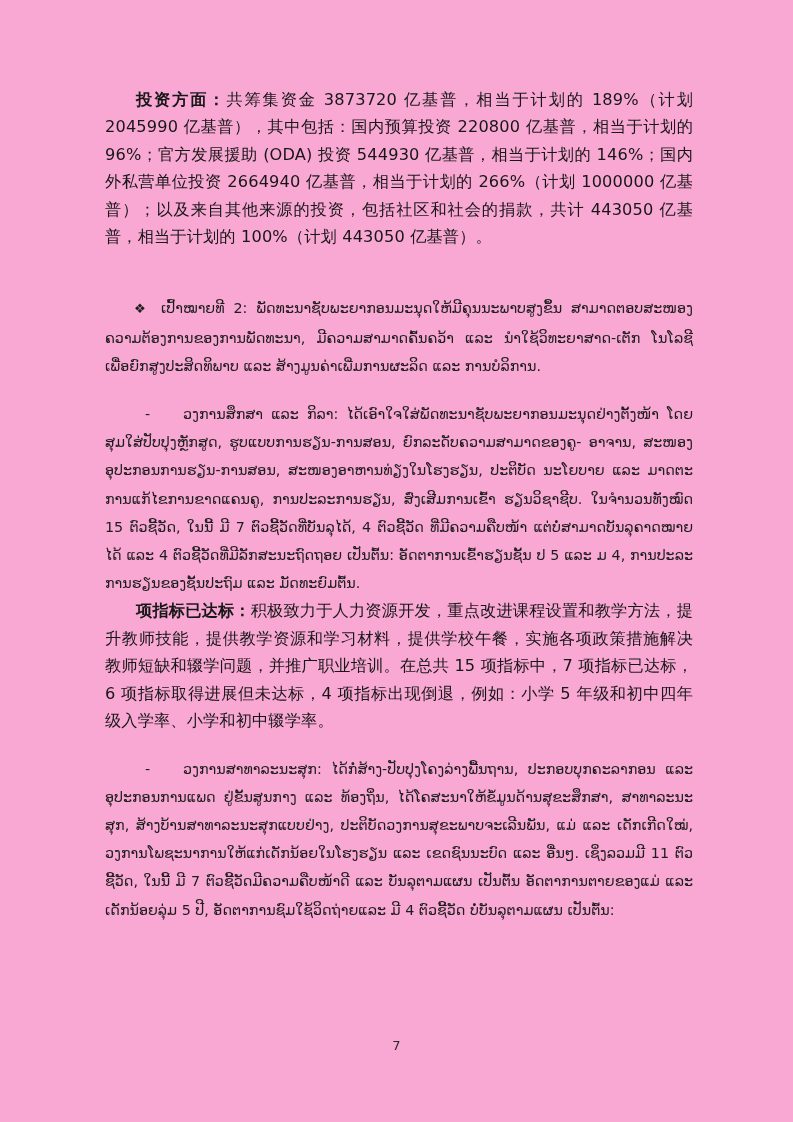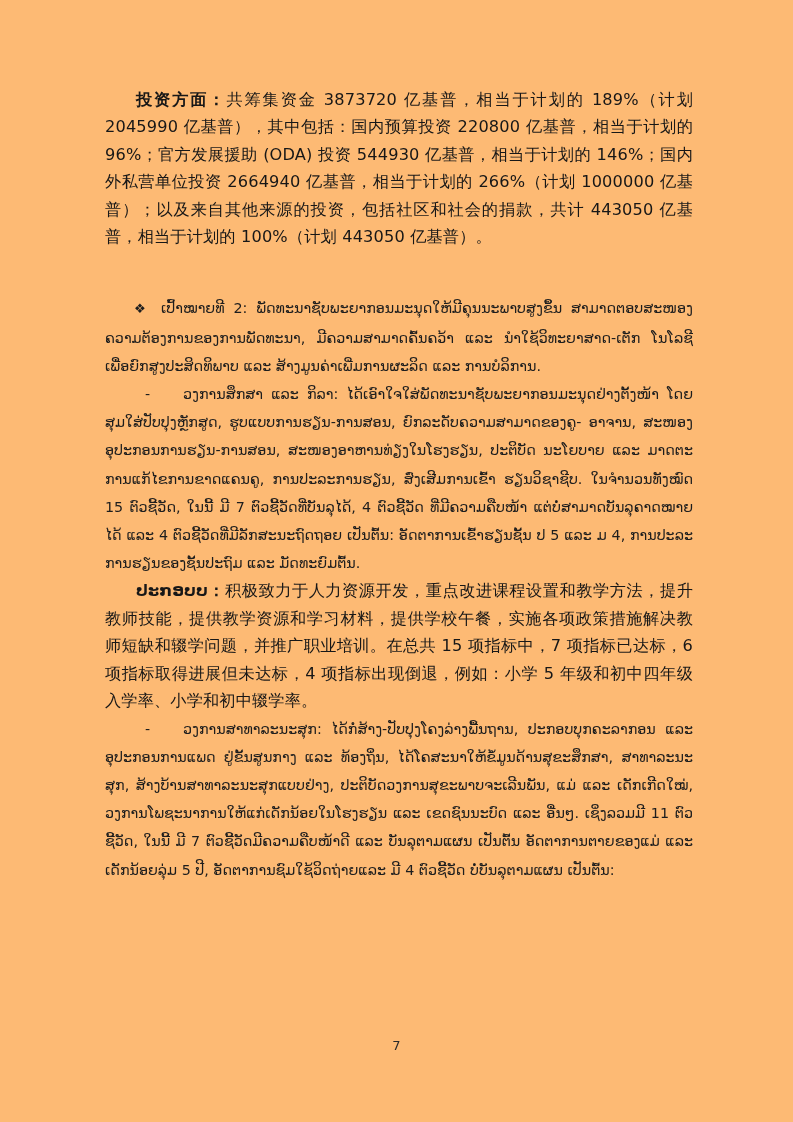--- a/index.html
+++ b/index.html
@@ -13,21 +13,21 @@
     height: 1122px;
     position: relative;
     font-family: "DejaVu Sans", "Liberation Sans", sans-serif;
     color: #1a1a1a;
     overflow: hidden;
   }
 
   .page {
     position: absolute;
     inset: 0;
-    background: #fdba74;
+    background: #f9a8d4;
   }
 
   .content {
     position: absolute;
     left: 105px;
     top: 86px;
     width: 588px;
   }
 
   
@@ -83,20 +83,21 @@
     font-family: "DejaVu Sans", "Liberation Sans", sans-serif;
     font-size: 16.2px;
     line-height: 27.4px;
     font-weight: 700;
     letter-spacing: 0.1px;
   }
 
   
   .dash-para {
     text-indent: 0;
+    margin-top: 20px;
   }
   .dash-para .dash-lead {
     display: inline-block;
     width: 78px;
     text-align: left;
     padding-left: 40px;
     box-sizing: border-box;
   }
 
   
@@ -136,21 +137,21 @@
     <div class="blk">
       <p class="lao lao-head bullet-head"><span class="bullet">❖</span> <span>ເປົ້າໝາຍທີ   2:    ພັດທະນາຊັບພະຍາກອນມະນຸດໃຫ້ມີຄຸນນະພາບສູງຂຶ້ນ    ສາມາດຕອບສະໜອງຄວາມຕ້ອງການຂອງການພັດທະນາ,   ມີຄວາມສາມາດຄົ້ນຄວ້າ   ແລະ   ນຳໃຊ້ວິທະຍາສາດ-ເຕັກ   ໂນໂລຊີ ເພື່ອຍົກສູງປະສິດທິພາບ ແລະ ສ້າງມູນຄ່າເພີ່ມການຜະລິດ ແລະ ການບໍລິການ.</span></p>
     </div>
 
 
     <div class="blk">
       <p class="lao dash-para"><span class="dash-lead">-</span><span>ວງການສຶກສາ    ແລະ    ກິລາ:    ໄດ້ເອົາໃຈໃສ່ພັດທະນາຊັບພະຍາກອນມະນຸດຢ່າງຕັ້ງໜ້າ ໂດຍສຸມໃສ່ປັບປຸງຫຼັກສູດ,    ຮູບແບບການຮຽນ-ການສອນ,    ຍົກລະດັບຄວາມສາມາດຂອງຄູ-    ອາຈານ, ສະໜອງອຸປະກອນການຮຽນ-ການສອນ,    ສະໜອງອາຫານທ່ຽງໃນໂຮງຮຽນ,    ປະຕິບັດ   ນະໂຍບາຍ   ແລະ ມາດຕະການແກ້ໄຂການຂາດແຄນຄູ, ການປະລະການຮຽນ, ສົ່ງເສີມການເຂົ້າ ຮຽນວິຊາຊີບ. ໃນຈຳນວນທັງໝົດ 15 ຕົວຊີ້ວັດ, ໃນນີ້ ມີ 7 ຕົວຊີ້ວັດທີ່ບັນລຸໄດ້, 4 ຕົວຊີ້ວັດ ທີ່ມີຄວາມຄືບໜ້າ ແຕ່ບໍ່ສາມາດບັນລຸຄາດໝາຍໄດ້ ແລະ   4   ຕົວຊີ້ວັດທີ່ມີລັກສະນະຖົດຖອຍ   ເປັນຕົ້ນ:   ອັດຕາການເຂົ້າຮຽນຊັ້ນ   ປ   5   ແລະ   ມ   4, ການປະລະການຮຽນຂອງຊັ້ນປະຖົມ ແລະ ມັດທະຍົມຕົ້ນ.</span></p>
     </div>
 
     <div class="blk">
-      <p class="cjk indent"><span class="lead">ປະກອບບ：</span><span>积极致力于人力资源开发，重点改进课程设置和教学方法，提升教师技能，提供教学资源和学习材料，提供学校午餐，实施各项政策措施解决教师短缺和辍学问题，并推广职业培训。在总共 15 项指标中，7 项指标已达标，6 项指标取得进展但未达标，4 项指标出现倒退，例如：小学 5 年级和初中四年级入学率、小学和初中辍学率。</span></p>
+      <p class="cjk indent"><span class="lead">项指标已达标：</span><span>积极致力于人力资源开发，重点改进课程设置和教学方法，提升教师技能，提供教学资源和学习材料，提供学校午餐，实施各项政策措施解决教师短缺和辍学问题，并推广职业培训。在总共 15 项指标中，7 项指标已达标，6 项指标取得进展但未达标，4 项指标出现倒退，例如：小学 5 年级和初中四年级入学率、小学和初中辍学率。</span></p>
     </div>
 
     <div class="blk">
       <p class="lao dash-para"><span class="dash-lead">-</span><span>ວງການສາທາລະນະສຸກ:   ໄດ້ກໍ່ສ້າງ-ປັບປຸງໂຄງລ່າງພື້ນຖານ,   ປະກອບບຸກຄະລາກອນ   ແລະ ອຸປະກອນການແພດ ຢູ່ຂັ້ນສູນກາງ ແລະ ທ້ອງຖິ່ນ, ໄດ້ໂຄສະນາໃຫ້ຂໍ້ມູນດ້ານສຸຂະສຶກສາ, ສາທາລະນະສຸກ, ສ້າງບ້ານສາທາລະນະສຸກແບບຢ່າງ,   ປະຕິບັດວງການສຸຂະພາບຈະເລີນພັນ,   ແມ່   ແລະ   ເດັກເກີດໃໝ່, ວງການໂພຊະນາການໃຫ້ແກ່ເດັກນ້ອຍໃນໂຮງຮຽນ ແລະ ເຂດຊົນນະບົດ ແລະ ອື່ນໆ. ເຊິ່ງລວມມີ 11 ຕົວຊີ້ວັດ, ໃນນີ້   ມີ   7   ຕົວຊີ້ວັດມີຄວາມຄືບໜ້າດີ   ແລະ   ບັນລຸຕາມແຜນ   ເປັນຕົ້ນ   ອັດຕາການຕາຍຂອງແມ່   ແລະ ເດັກນ້ອຍລຸ່ມ   5   ປີ,   ອັດຕາການຊົມໃຊ້ວິດຖ່າຍແລະ   ມີ   4   ຕົວຊີ້ວັດ   ບໍ່ບັນລຸຕາມແຜນ   ເປັນຕົ້ນ:</span></p>
     </div>
 
   </div>
 
   <div class="folio">7</div>
   <div class="scan-tint"></div>

